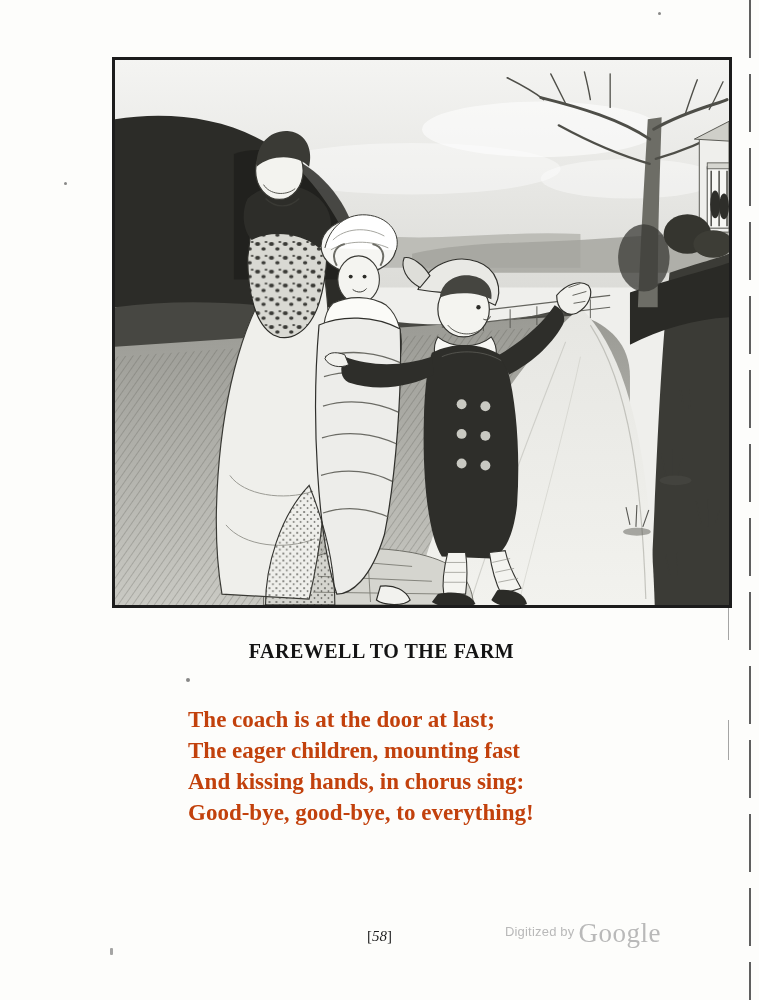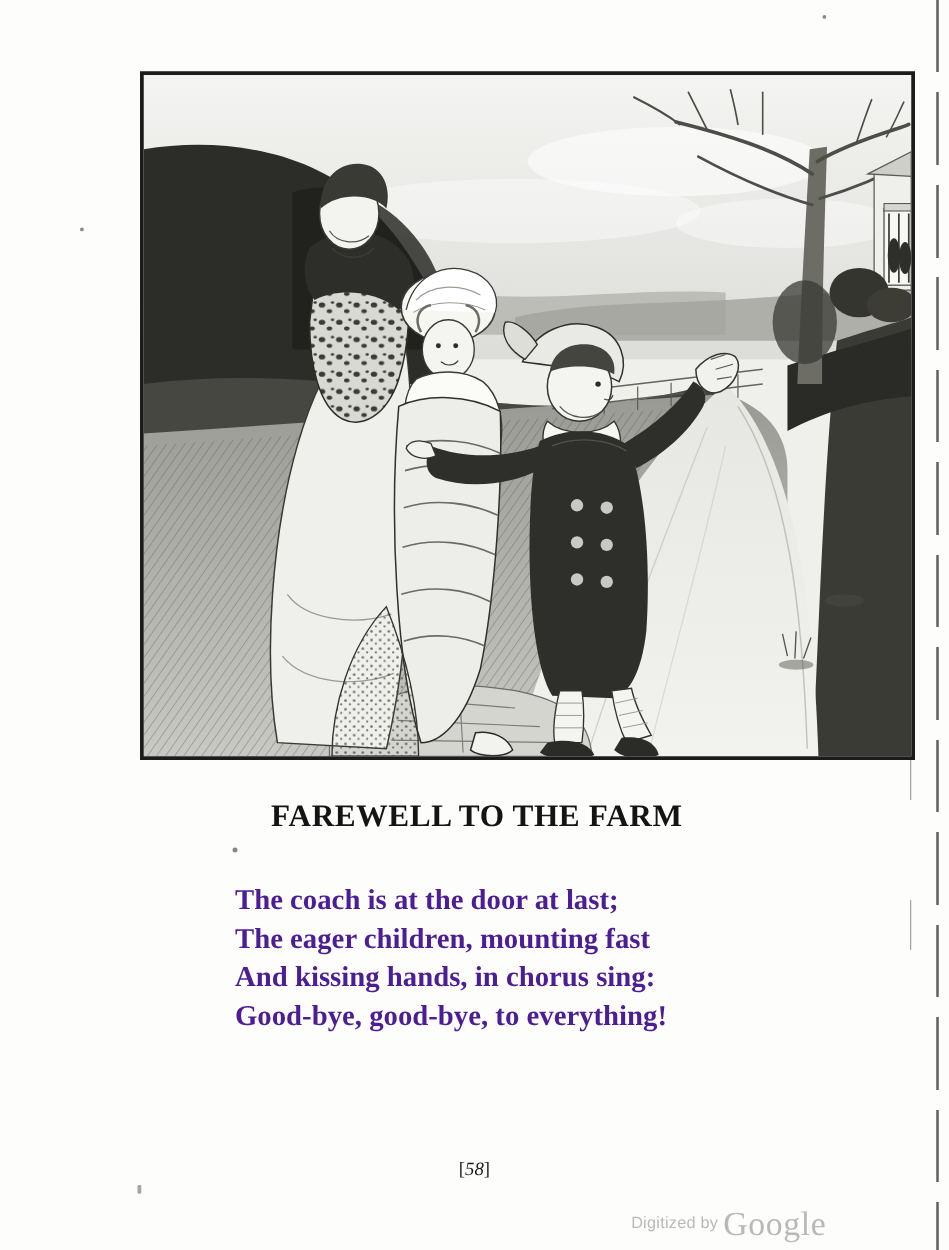--- a/index.html
+++ b/index.html
@@ -68,32 +68,32 @@
   }
   .plate svg { display: block; width: 100%; height: 100%; }
 
   
   .poem-title {
     position: absolute;
     left: 4px;
     right: 0;
     top: 640px;
     text-align: center;
-    font-size: 25px;
+    font-size: 20px;
     font-weight: bold;
     letter-spacing: 0.5px;
     color: #141414;
     font-family: "Liberation Serif", serif;
   }
   .stanza {
     position: absolute;
     left: 188px;
     font-size: 23px;
     font-weight: bold;
-    color: #4c1d95;
+    color: #c2410c;
     line-height: 31px;
     font-family: "Liberation Serif", serif;
     white-space: pre;
   }
   .stanza-1 { top: 704px; }
   .stanza-2 { top: 848px; }
 
   .folio {
     position: absolute;
     left: 0;
@@ -102,21 +102,21 @@
     text-align: center;
     font-size: 15px;
     color: #1d1d1d;
     font-family: "Liberation Serif", serif;
   }
   .folio .num { font-style: italic; }
 
   .watermark {
     position: absolute;
     right: 98px;
-    top: 964px;
+    top: 918px;
     color: #b9b9b9;
     font-family: "Liberation Sans", sans-serif;
     white-space: nowrap;
   }
   .watermark .dig {
     font-size: 13px;
     letter-spacing: 0.2px;
     vertical-align: 6px;
   }
   .watermark .goog {

